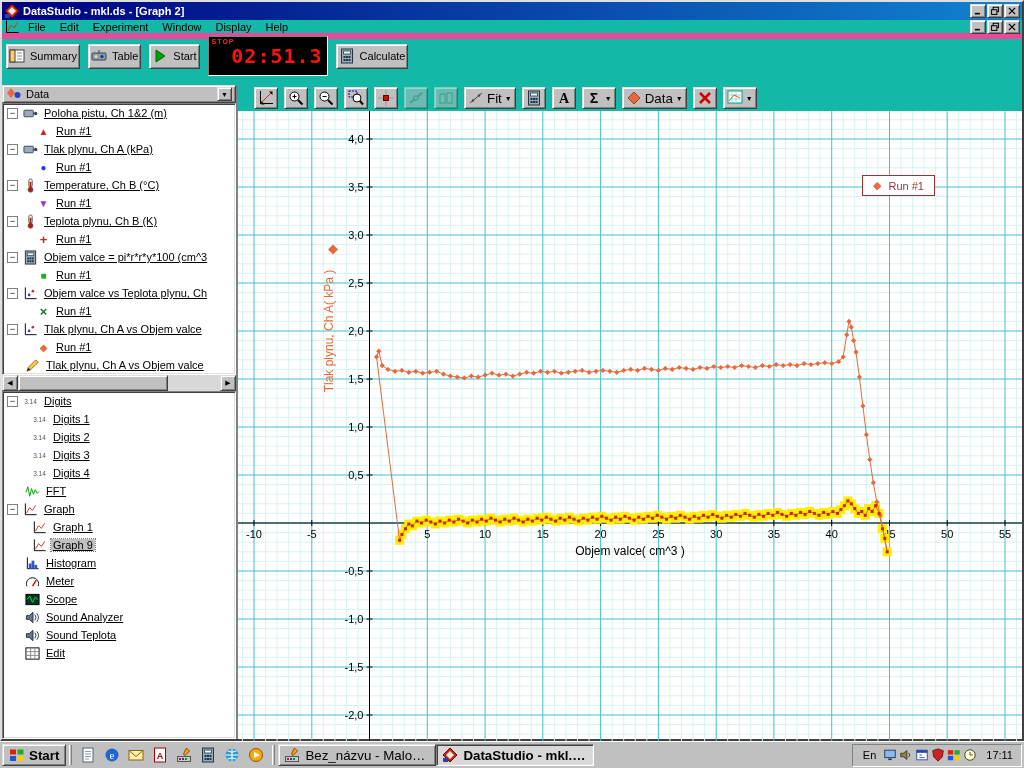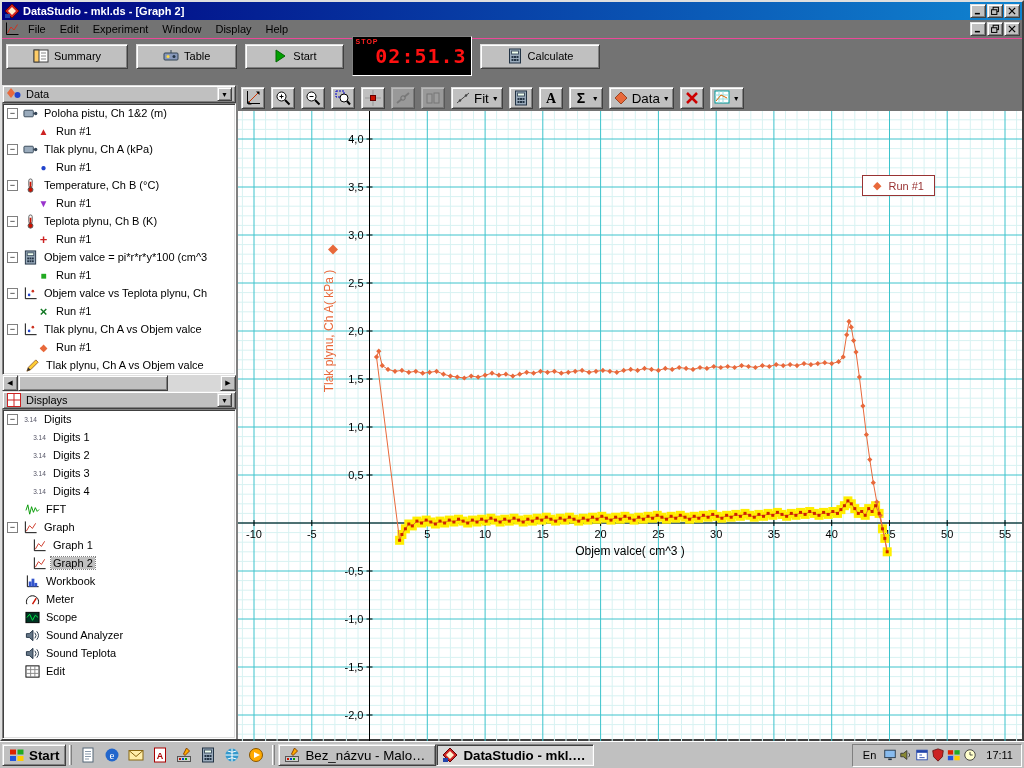--- a/index.html
+++ b/index.html
@@ -5,38 +5,38 @@
   html,body{margin:0;padding:0;overflow:hidden;}
   body{width:1024px;height:768px;position:relative;background:#c0c0c0;
        font-family:"Liberation Sans",sans-serif;font-size:11px;color:#000;}
   *{box-sizing:border-box;}
 
   .bevel-out{background:#c0c0c0;border:1px solid;border-color:#dfdfdf #404040 #404040 #dfdfdf;
              box-shadow:inset 1px 1px 0 #fff, inset -1px -1px 0 #808080;}
   .bevel-in{border:1px solid;border-color:#808080 #fff #fff #808080;
             box-shadow:inset 1px 1px 0 #404040, inset -1px -1px 0 #dfdfdf;}
 
-  #app{position:absolute;left:0;top:0;width:1024px;height:741px;background:#737373;
+  #app{position:absolute;left:0;top:0;width:1024px;height:741px;background:#14b8a6;
        border:2px solid;border-color:#dfdfdf #404040 #404040 #dfdfdf;
        display:flex;flex-direction:column;}
 
   #titlebar{height:18px;flex:none;display:flex;align-items:center;gap:3px;padding:0 2px;
             background:linear-gradient(90deg,#000080,#1084d0);color:#fff;font-weight:bold;}
   #titlebar .title-text{flex:1;white-space:nowrap;overflow:hidden;}
   .winbtns{display:flex;gap:1px;}
   .wbtn{width:16px;height:14px;display:inline-flex;align-items:center;justify-content:center;padding:0;}
   .wbtn svg{display:block;}
 
   #menubar{height:19px;flex:none;display:flex;align-items:center;gap:1px;padding:0 2px;
-           border-bottom:1px solid #ec4899;}
+           border-bottom:6px solid #ec4899;}
   .menu-item{padding:1px 7px;cursor:default;}
   #menubar .winbtns{margin-left:auto;}
 
   #toolbar{height:34px;flex:none;display:flex;align-items:center;gap:8px;padding:3px 4px;}
-  .btn{display:inline-flex;align-items:center;gap:5px;height:25px;padding:0 26px;
+  .btn{display:inline-flex;align-items:center;gap:5px;height:25px;padding:0 2px;
        font-family:"Liberation Sans",sans-serif;font-size:11px;cursor:default;justify-content:space-between;}
   .timer{width:120px;height:40px;background:#000;position:relative;flex:none;
          border:1px solid;border-color:#808080 #fff #fff #808080;}
   .timer .stop{position:absolute;left:3px;top:1px;color:#ff2222;font-size:7px;font-weight:bold;letter-spacing:1px;}
   .timer .digits{position:absolute;right:4px;top:0;bottom:0;display:flex;align-items:center;
          color:#ff1111;font:bold 20px "DejaVu Sans Mono",monospace;letter-spacing:1px;}
 
   #content{flex:1;min-height:0;display:flex;margin-top:12px;}
   #left-pane{width:236px;flex:none;display:flex;flex-direction:column;border-right:2px solid #808080;}
   .pane-header{height:18px;flex:none;display:flex;align-items:center;gap:4px;padding:0 3px;}
@@ -48,30 +48,30 @@
   #displays-tree{flex:1;}
   .trow{height:18px;display:flex;align-items:center;gap:4px;white-space:nowrap;overflow:hidden;padding-left:4px;}
   .expand{width:11px;height:11px;flex:none;border:1px solid #808080;background:#fff;
           font-size:9px;line-height:9px;text-align:center;color:#000;}
   .expand-sp{width:13px;flex:none;}
   .child-sp{width:20px;flex:none;}
   .run-sp{width:26px;flex:none;}
   .ticon{width:16px;height:16px;flex:none;display:inline-flex;align-items:center;justify-content:center;}
   .marker{width:13px;flex:none;text-align:center;font-size:10px;}
   .marker.bold{font-weight:900;font-size:13px;}
-  .tlabel{padding:0 2px;}
+  .tlabel{padding:0 2px;text-decoration:underline;}
   .tlabel.selected{background:#c0c0c0;outline:1px dotted #808080;}
 
   #data-hscroll{height:16px;flex:none;display:flex;background:#d8d8d8;}
   .sbtn{width:16px;height:16px;display:flex;align-items:center;justify-content:center;font-size:7px;flex:none;}
   .sthumb{width:150px;flex:none;}
   .strack{flex:1;}
 
   #main-pane{flex:1;min-width:0;display:flex;flex-direction:column;}
-  #graph-toolbar{height:26px;flex:none;display:flex;align-items:center;gap:6px;padding:2px 3px;}
+  #graph-toolbar{height:26px;flex:none;display:flex;align-items:center;gap:6px;padding:2px 16px;}
   .gbtn{display:inline-flex;align-items:center;gap:3px;height:22px;padding:0 3px;cursor:default;}
   .gbtn.disabled{opacity:.5;filter:grayscale(60%);}
   .gbtn .arrow{font-size:7px;}
   #graph-area{flex:1;min-height:0;background:#fff;position:relative;}
   #graph-svg{position:absolute;left:0;top:0;}
   #legend{position:absolute;left:624px;top:64px;display:flex;align-items:center;gap:7px;
           background:#fff;border:1px solid #993333;padding:3px 10px;color:#993333;}
 
   #taskbar{position:absolute;left:0;right:0;bottom:0;height:27px;background:#c0c0c0;
            border-top:1px solid #fff;display:flex;align-items:center;gap:3px;padding:2px 2px;}
@@ -349,30 +349,20 @@
             </span>
             <span class="tlabel">Tlak plynu, Ch A vs Objem valce</span>
           </div>
         </div>
       <div id="data-hscroll">
         <span class="sbtn bevel-out">◀</span>
         <span class="sthumb bevel-out"></span>
         <span class="strack"></span>
         <span class="sbtn bevel-out">▶</span>
       </div>
-      <div class="pane-header bevel-out">
-        <span class="ticon">
-            <svg width="16" height="16" viewBox="0 0 16 16">
-              <rect x="1.5" y="1.5" width="13" height="13" fill="#fff" stroke="#cc2222"></rect>
-              <path d="M8,1.5 V14.5 M1.5,8 H14.5" stroke="#cc2222" fill="none"></path>
-            </svg>
-          </span>
-        <span class="hdr-label">Displays</span>
-        <span class="hdr-arrow bevel-out">▼</span>
-      </div>
       <div id="displays-tree" class="tree bevel-in">
           <div class="trow">
             <span class="expand">−</span>
             <span class="ticon">
               <svg width="15" height="15" viewBox="0 0 16 16">
                 <text x="8" y="11" font-size="7" text-anchor="middle" fill="#556" font-family="Liberation Sans,sans-serif">3.14</text>
               </svg>
             </span>
             <span class="tlabel">Digits</span>
           </div>
@@ -442,33 +432,33 @@
             <span class="tlabel">Graph 1</span>
           </div>
           <div class="trow">
             <span class="child-sp"></span>
             <span class="ticon">
               <svg width="15" height="15" viewBox="0 0 16 16">
                 <polyline points="2.5,1.5 2.5,13.5 14.5,13.5" fill="none" stroke="#000"></polyline>
                 <polyline points="3.5,12 7,6 10,9 13.5,3.5" fill="none" stroke="#cc3322"></polyline>
               </svg>
             </span>
-            <span class="tlabel selected">Graph 2</span>
+            <span class="tlabel selected">Graph 9</span>
           </div>
           <div class="trow">
             <span class="expand-sp"></span>
             <span class="ticon">
               <svg width="15" height="15" viewBox="0 0 16 16">
                 <polyline points="2.5,1.5 2.5,13.5 14.5,13.5" fill="none" stroke="#000"></polyline>
                 <rect x="4" y="8" width="3" height="5.5" fill="#3355cc"></rect>
                 <rect x="7" y="5" width="3" height="8.5" fill="#3355cc"></rect>
                 <rect x="10" y="9.5" width="3" height="4" fill="#3355cc"></rect>
               </svg>
             </span>
-            <span class="tlabel">Workbook</span>
+            <span class="tlabel">Histogram</span>
           </div>
           <div class="trow">
             <span class="expand-sp"></span>
             <span class="ticon">
               <svg width="15" height="15" viewBox="0 0 16 16">
                 <path d="M2,13 A6.5,6.5 0 1 1 14,13" fill="#fff" stroke="#000"></path>
                 <line x1="8" y1="13" x2="12" y2="6.5" stroke="#cc1100" stroke-width="1.5"></line>
               </svg>
             </span>
             <span class="tlabel">Meter</span>

